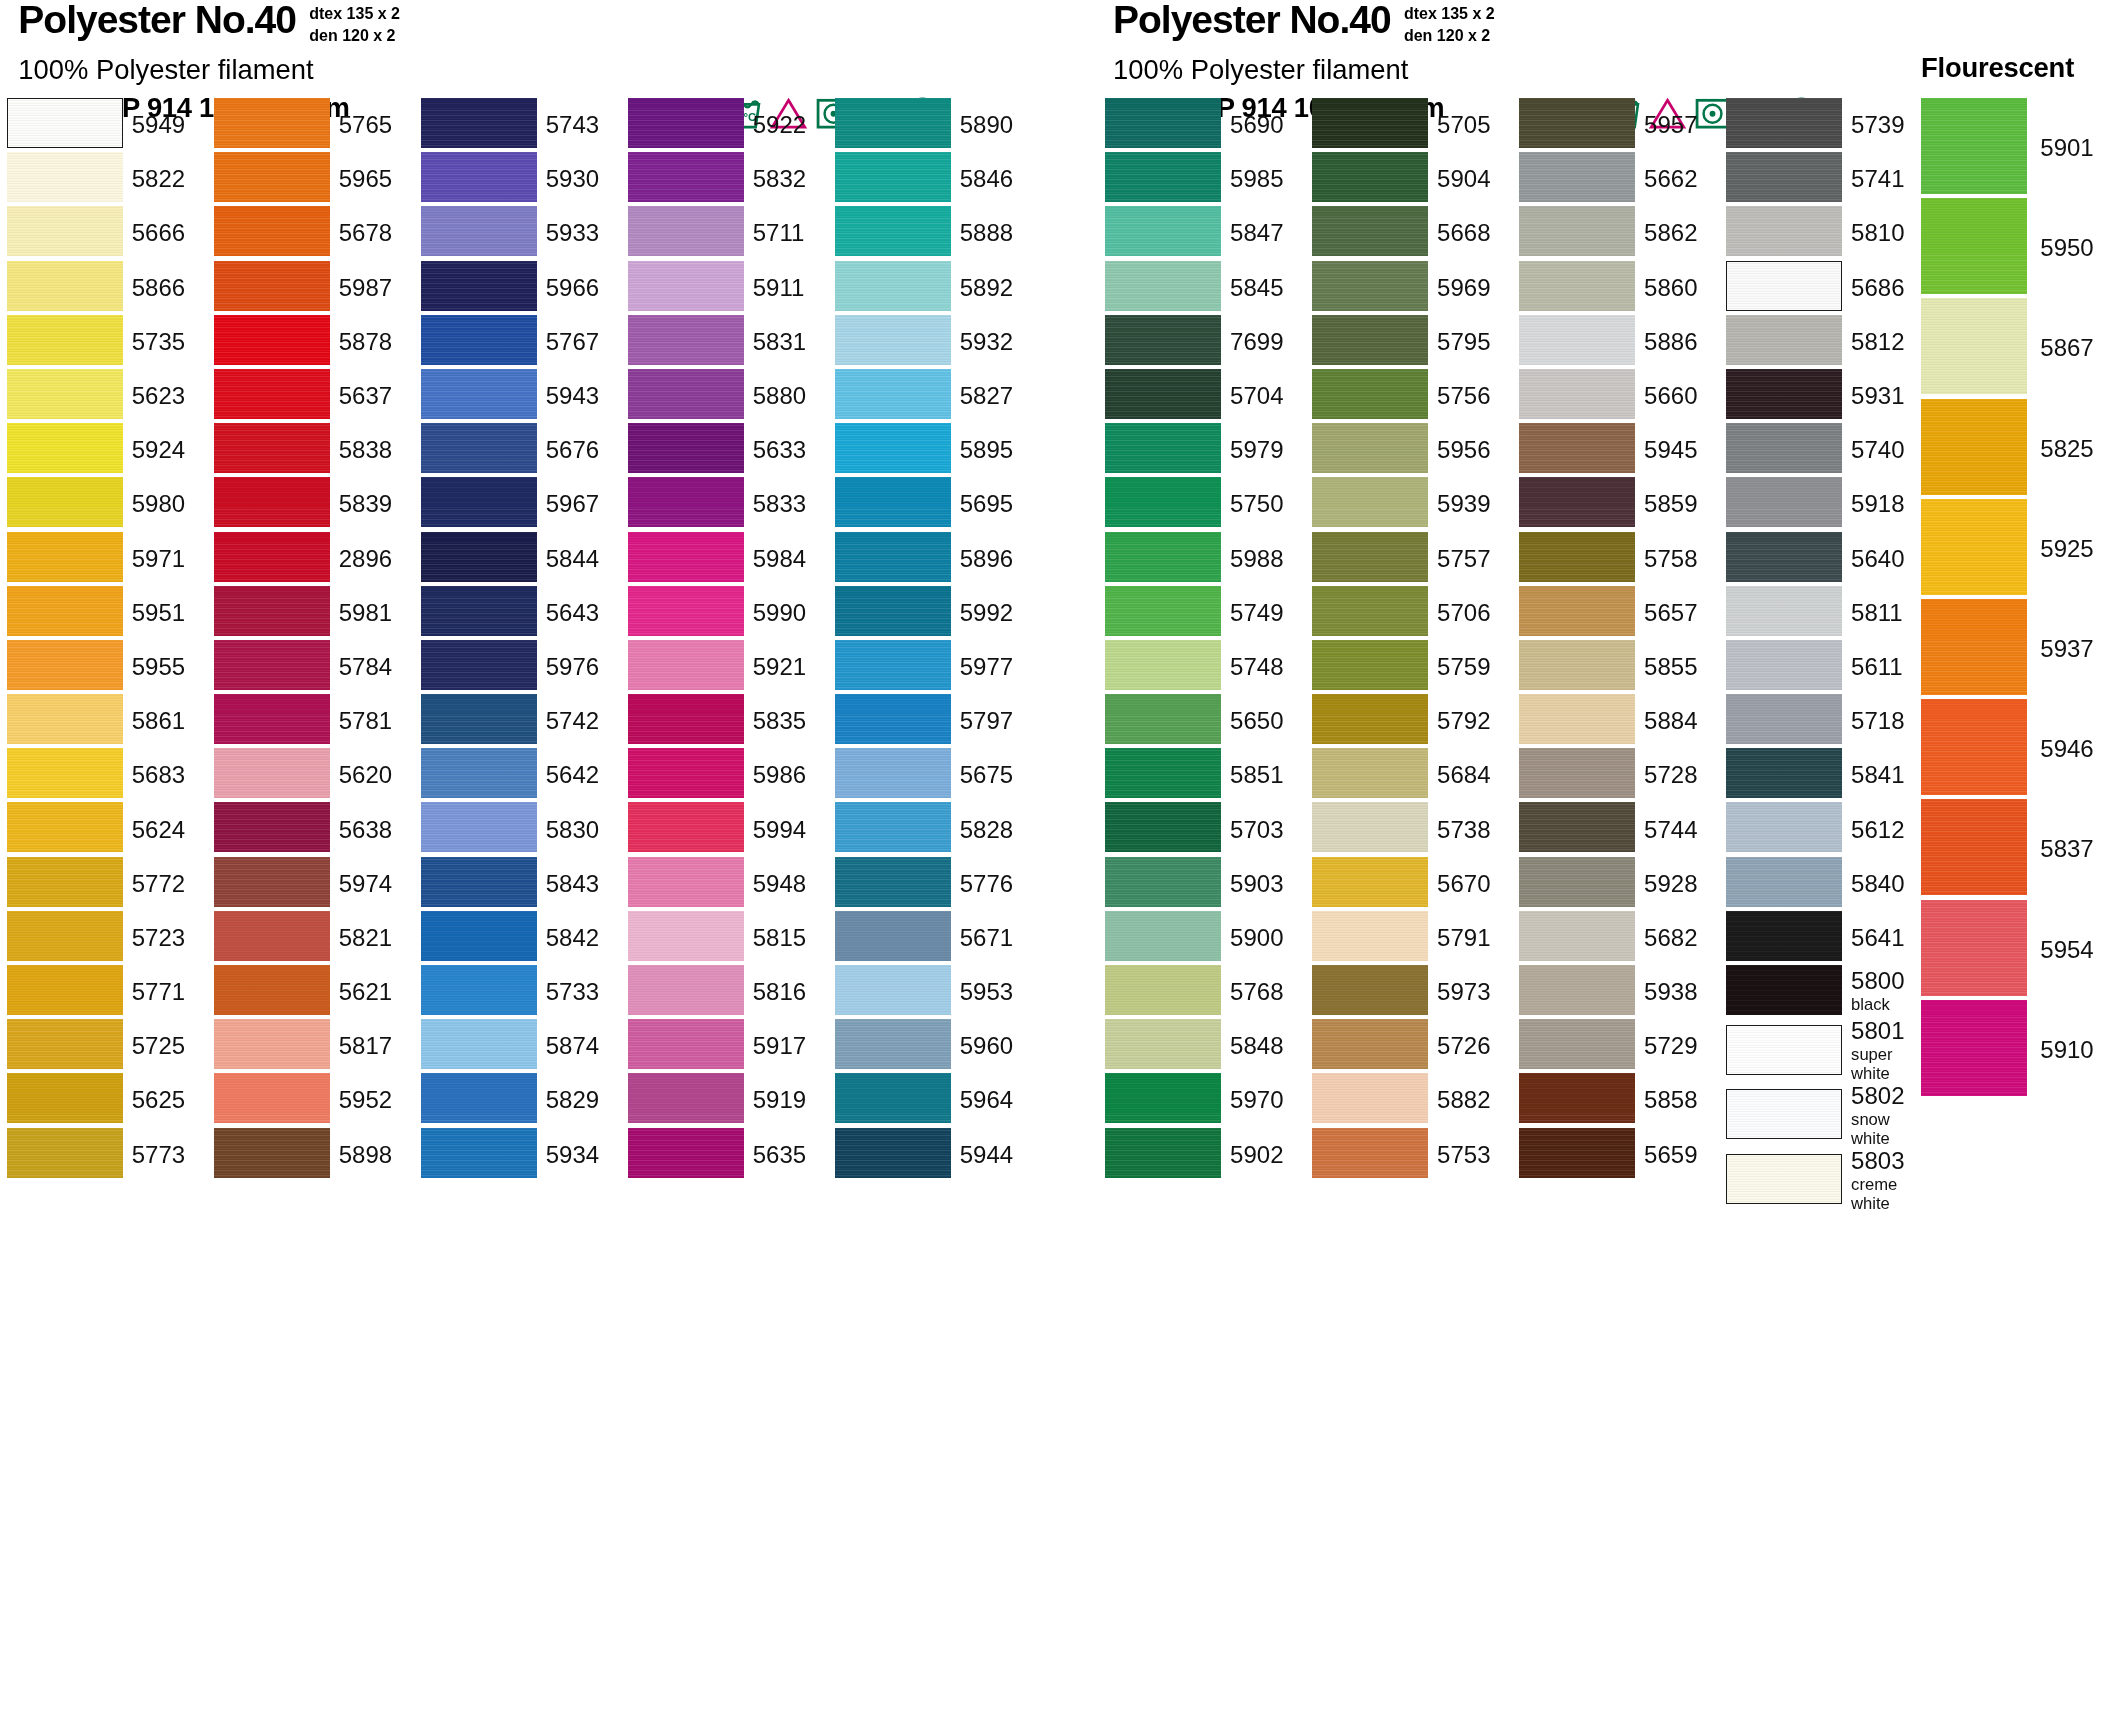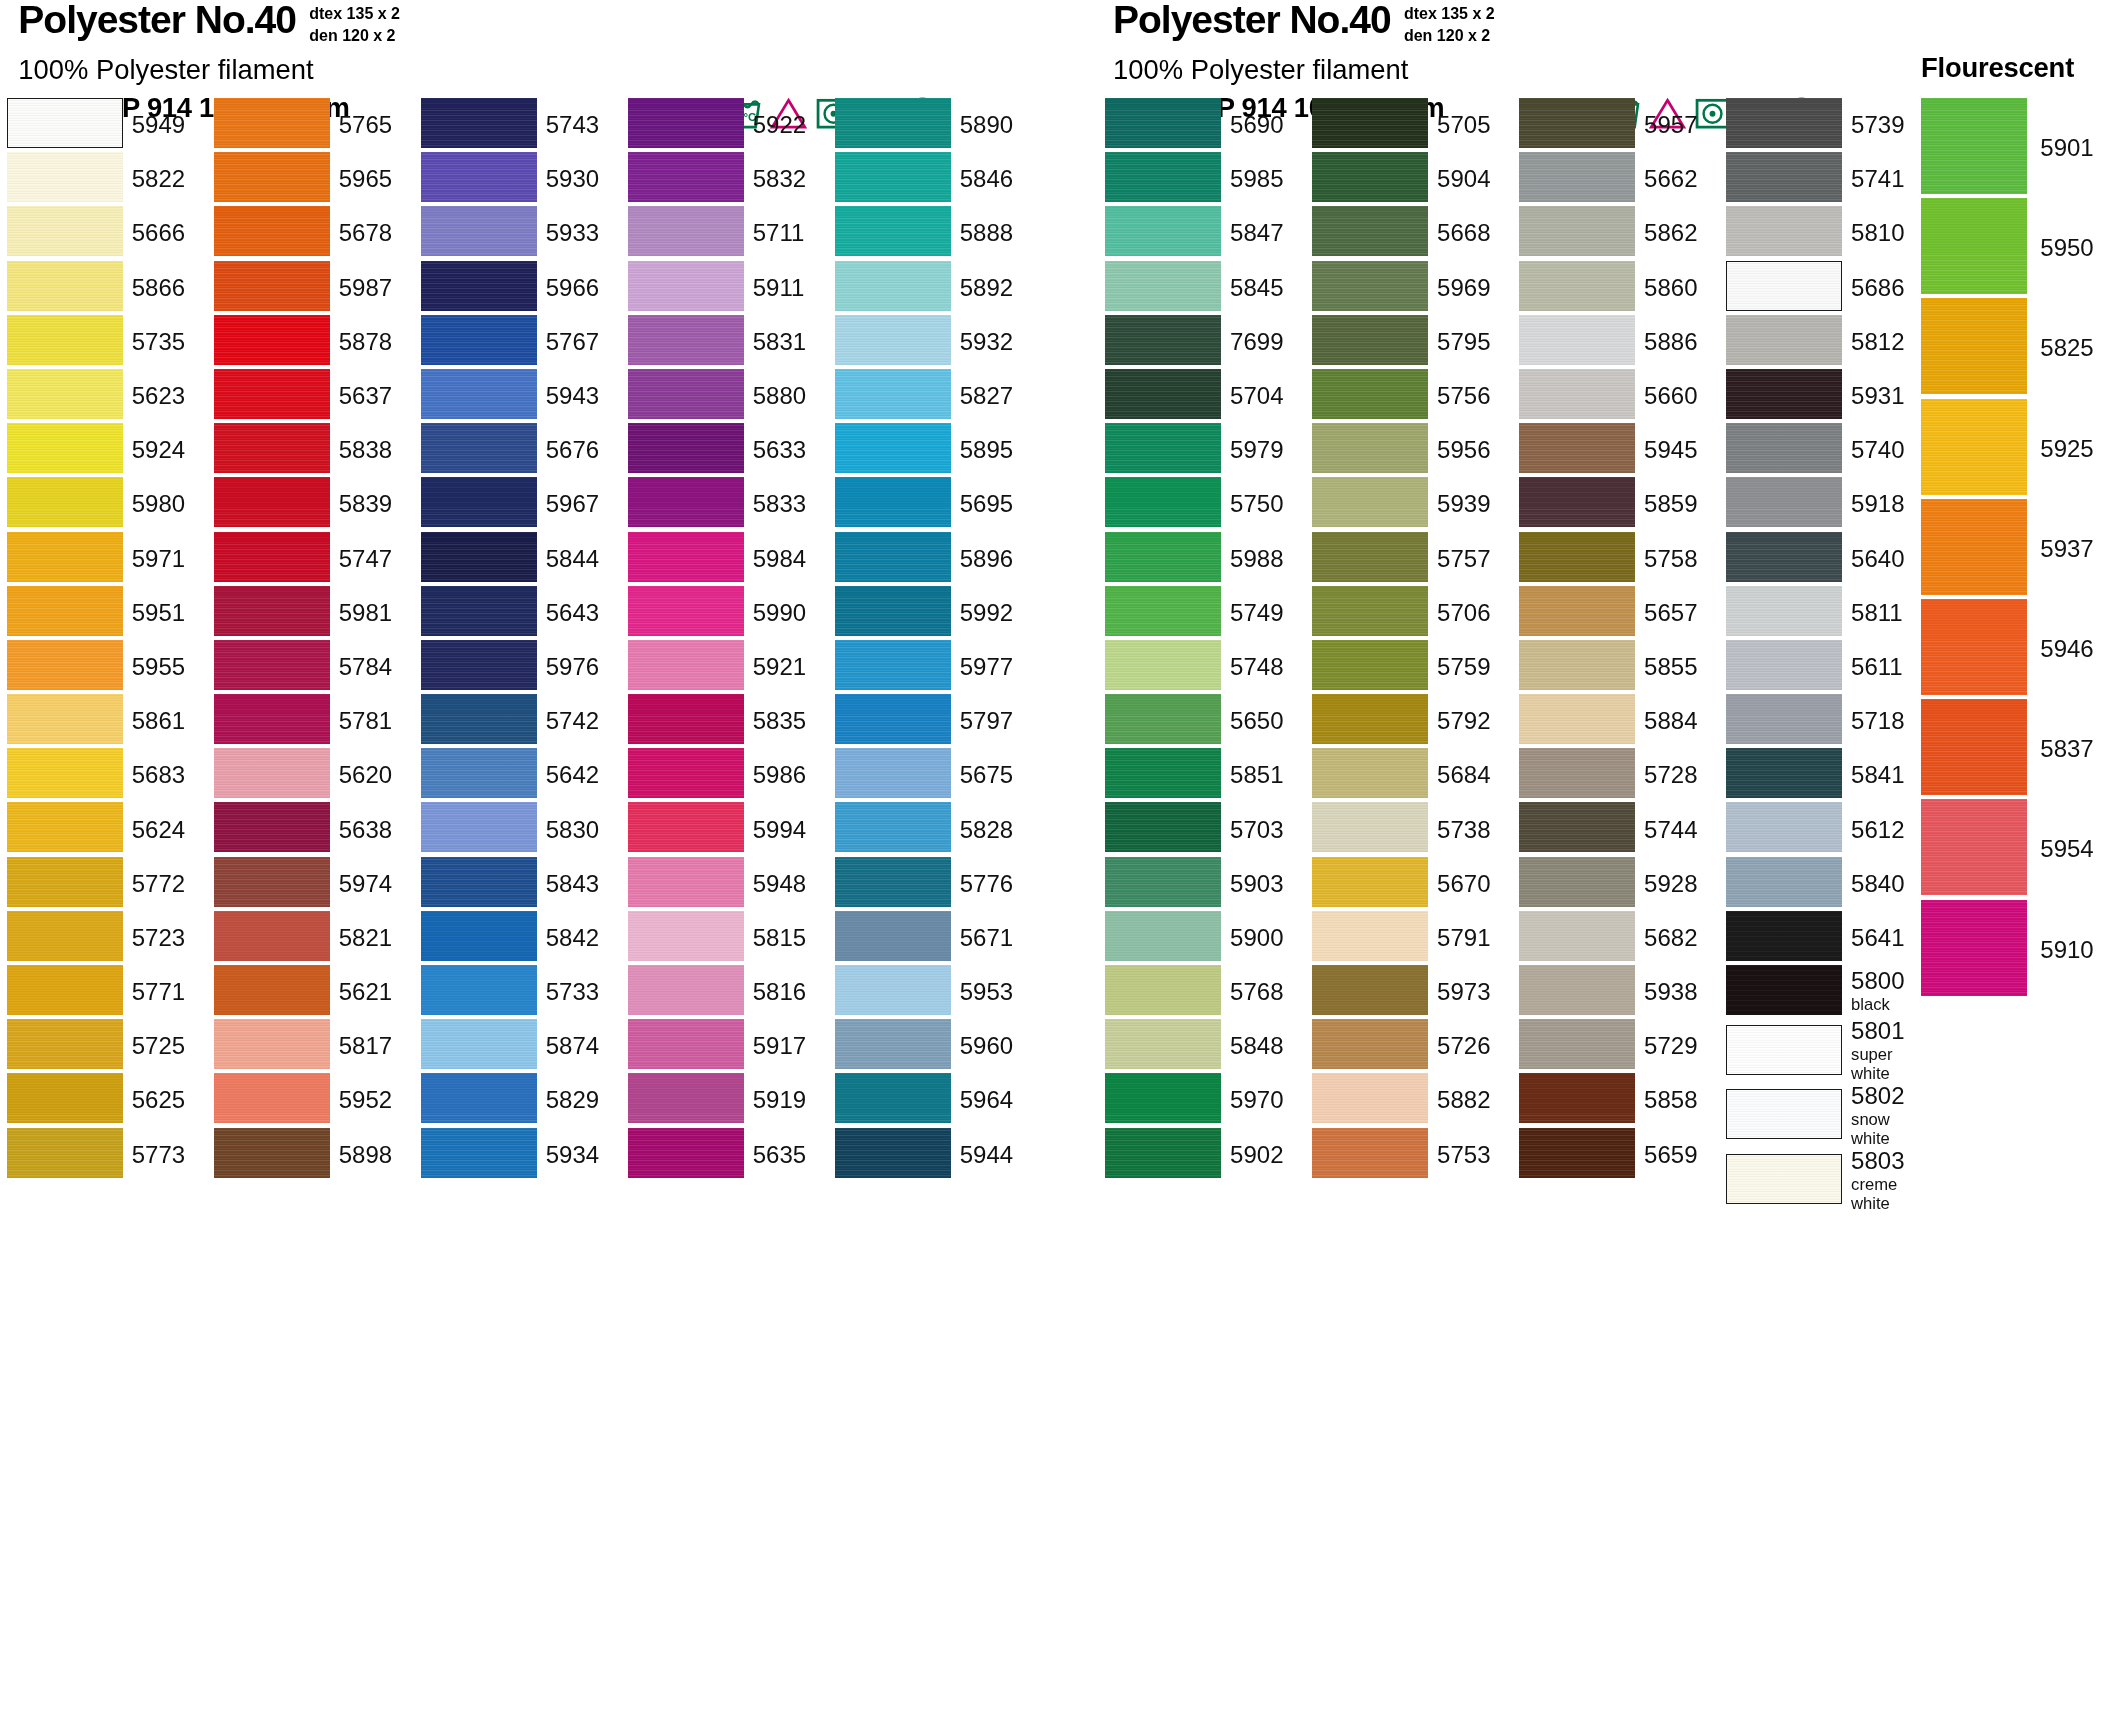--- a/index.html
+++ b/index.html
@@ -271,21 +271,21 @@
         <div class="cell">
           <div class="sw" style="background: rgb(208, 16, 31);"></div>
           <div class="label">5838</div>
         </div>
         <div class="cell">
           <div class="sw" style="background: rgb(203, 13, 34);"></div>
           <div class="label">5839</div>
         </div>
         <div class="cell">
           <div class="sw" style="background: rgb(201, 10, 38);"></div>
-          <div class="label">5747</div>
+          <div class="label">2896</div>
         </div>
         <div class="cell">
           <div class="sw" style="background: rgb(169, 20, 60);"></div>
           <div class="label">5981</div>
         </div>
         <div class="cell">
           <div class="sw" style="background: rgb(171, 21, 73);"></div>
           <div class="label">5784</div>
         </div>
         <div class="cell">
@@ -906,20 +906,24 @@
       <div class="col">
         <div class="cell">
           <div class="sw" style="background: rgb(92, 188, 63);"></div>
           <div class="label">5901</div>
         </div>
         <div class="cell">
           <div class="sw" style="background: rgb(115, 194, 48);"></div>
           <div class="label">5950</div>
         </div>
         <div class="cell">
+          <div class="sw" style="background: rgb(228, 233, 180);"></div>
+          <div class="label">5867</div>
+        </div>
+        <div class="cell">
           <div class="sw" style="background: rgb(232, 166, 7);"></div>
           <div class="label">5825</div>
         </div>
         <div class="cell">
           <div class="sw" style="background: rgb(245, 188, 21);"></div>
           <div class="label">5925</div>
         </div>
         <div class="cell">
           <div class="sw" style="background: rgb(240, 127, 18);"></div>
           <div class="label">5937</div>

